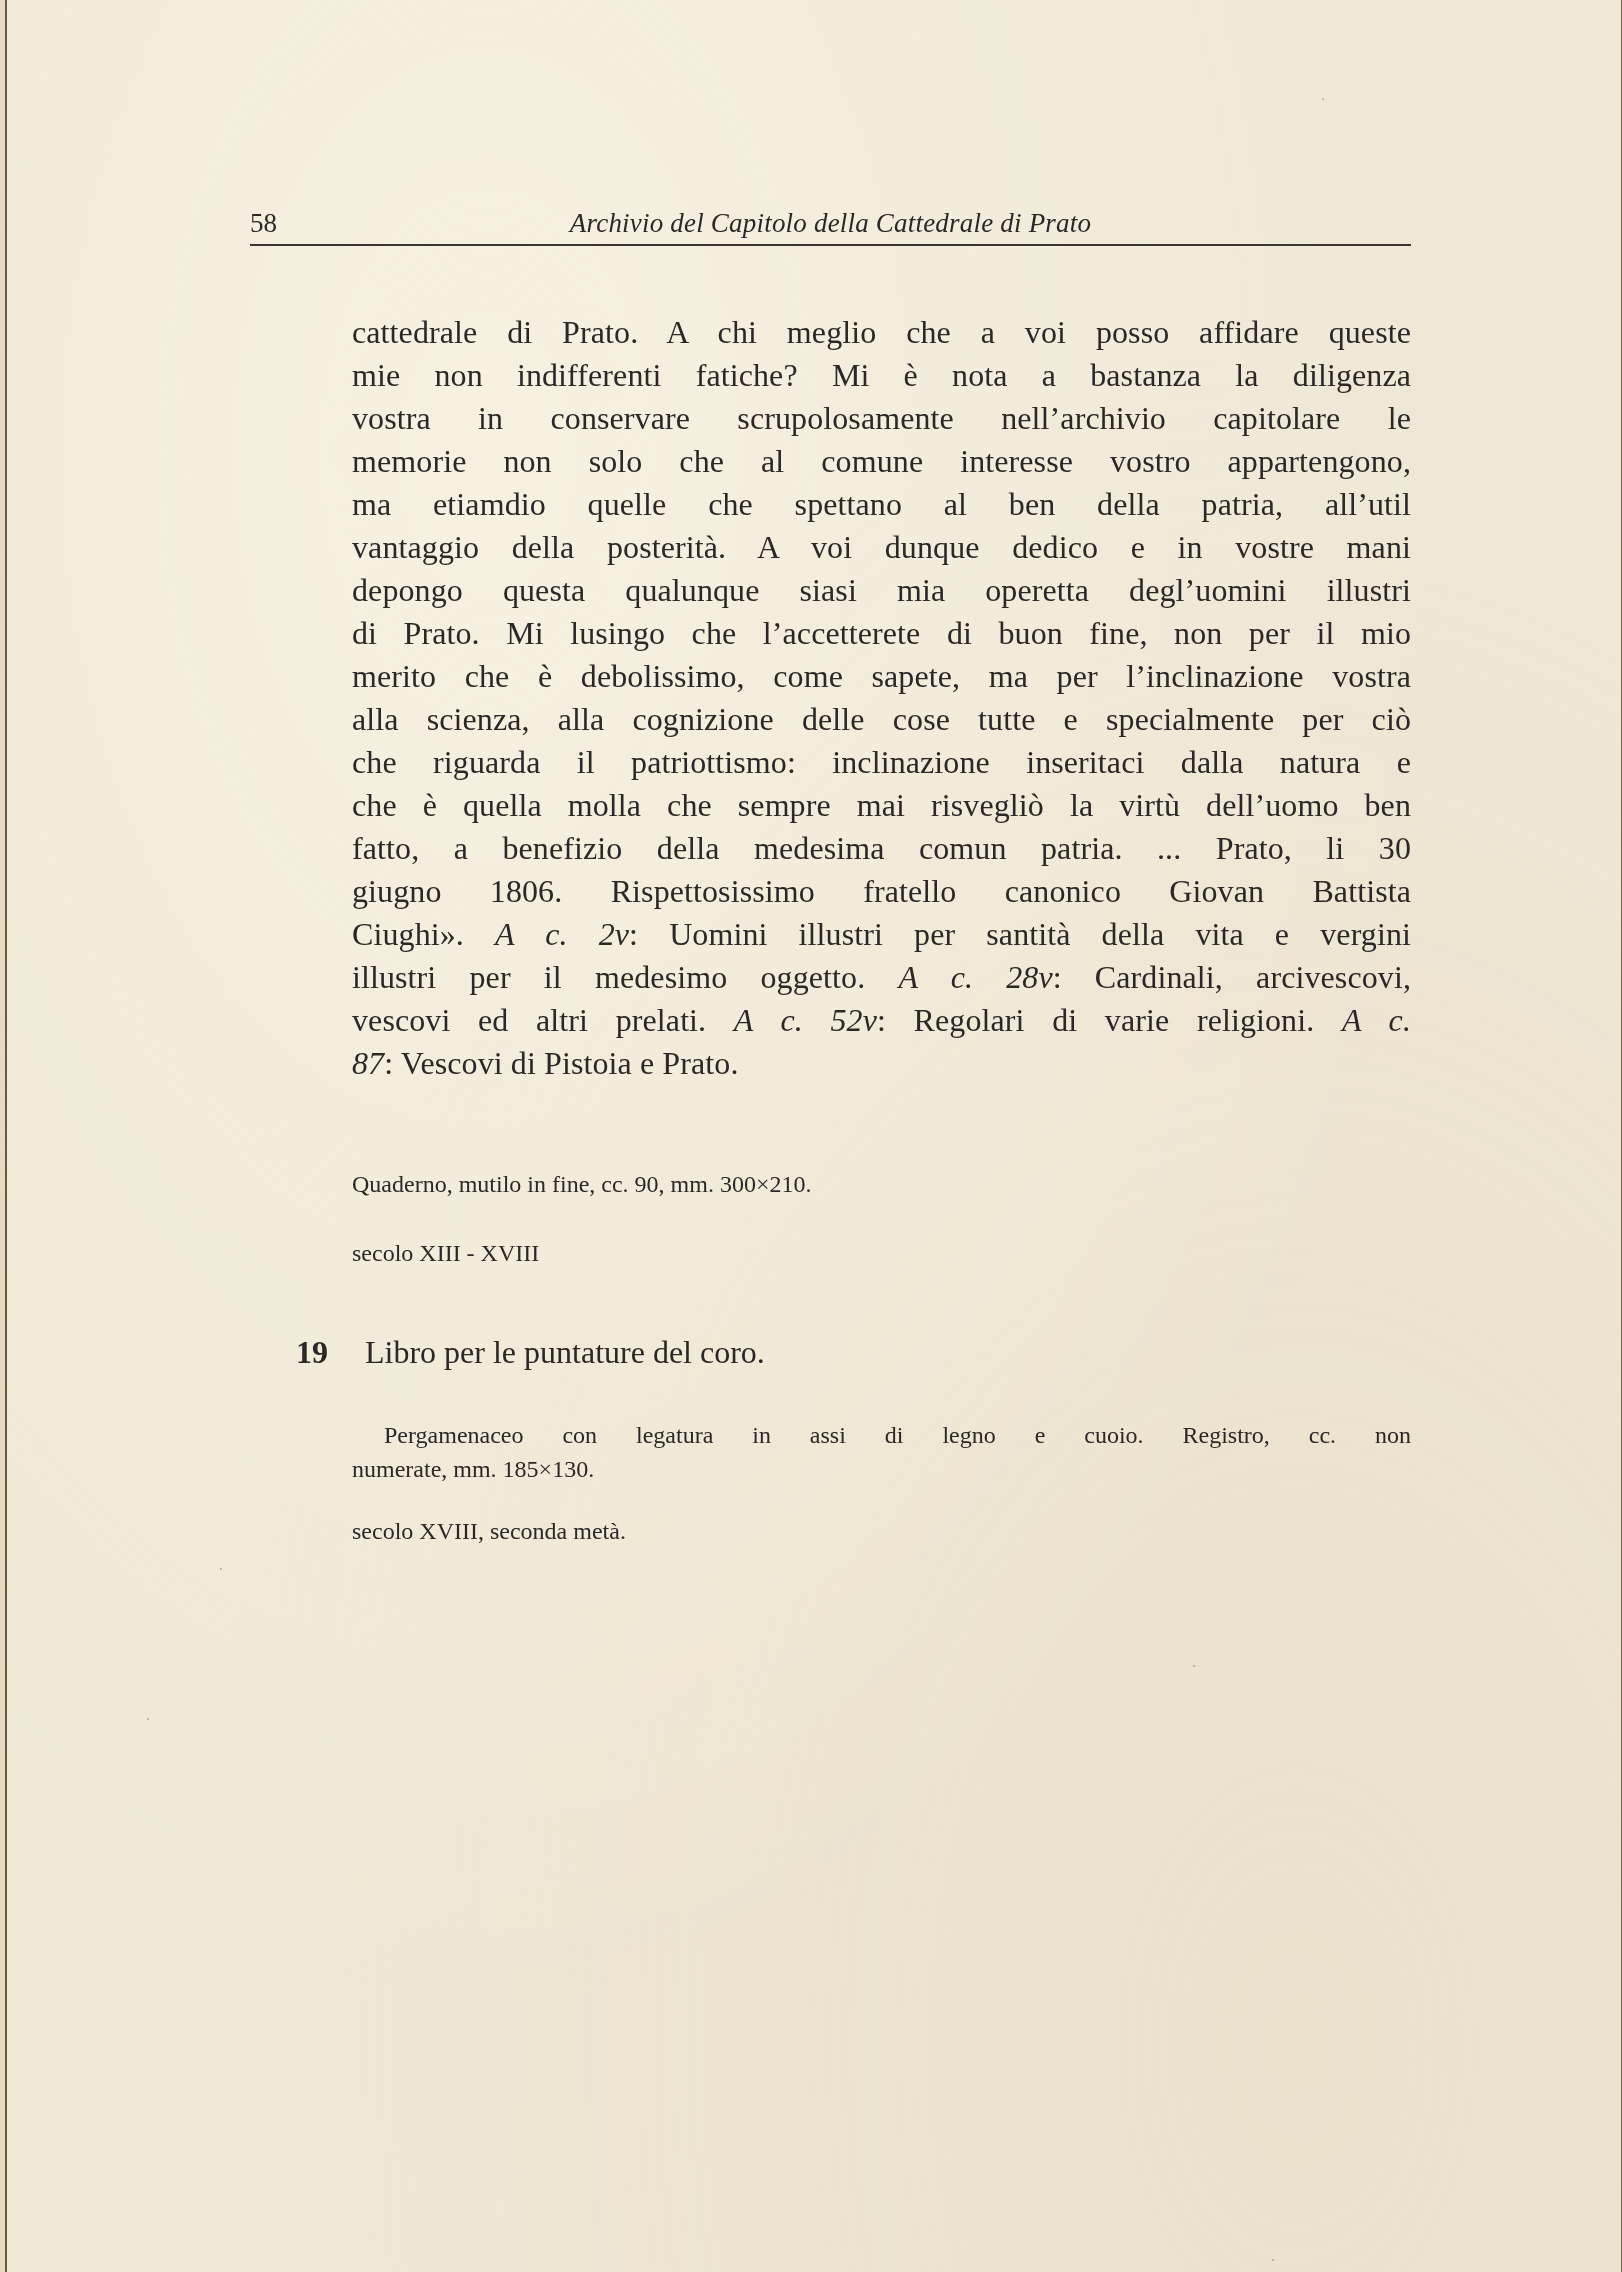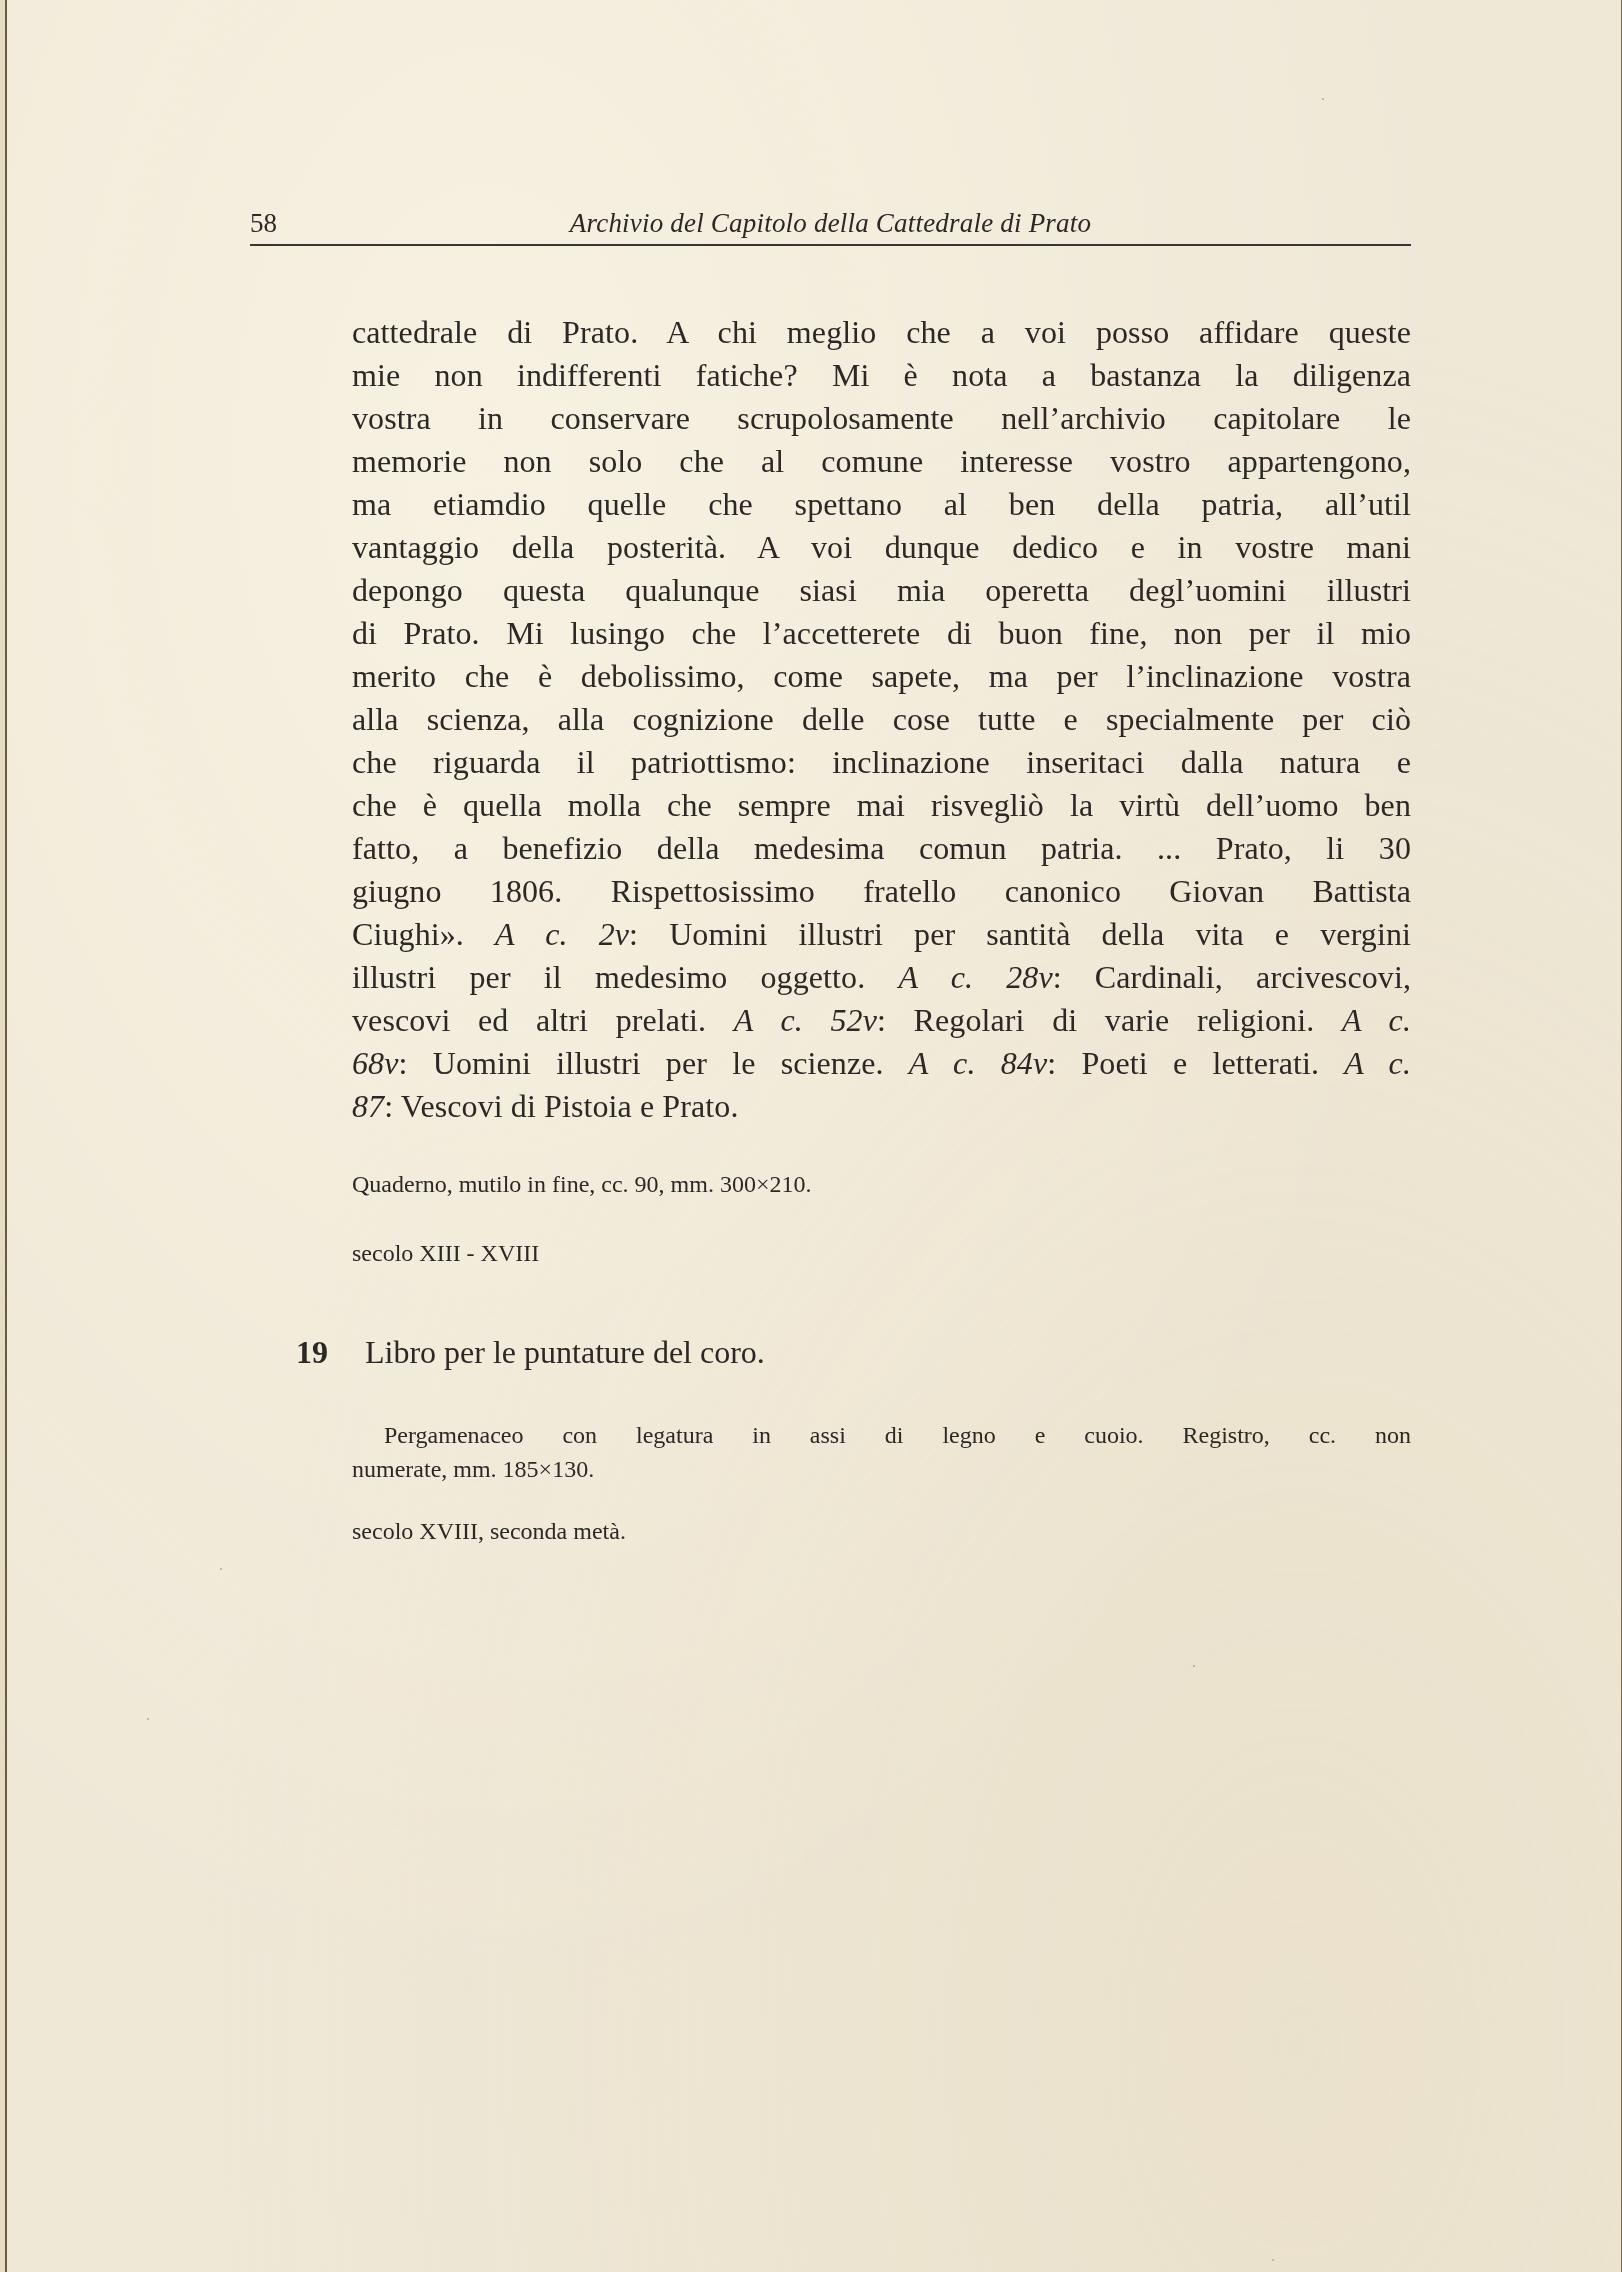--- a/index.html
+++ b/index.html
@@ -63,21 +63,20 @@
     <span class="line"><span>di Prato. Mi lusingo che l’accetterete di buon fine, non per il mio</span></span>
     <span class="line"><span>merito che è debolissimo, come sapete, ma per l’inclinazione vostra</span></span>
     <span class="line"><span>alla scienza, alla cognizione delle cose tutte e specialmente per ciò</span></span>
     <span class="line"><span>che riguarda il patriottismo: inclinazione inseritaci dalla natura e</span></span>
     <span class="line"><span>che è quella molla che sempre mai risvegliò la virtù dell’uomo ben</span></span>
     <span class="line"><span>fatto, a benefizio della medesima comun patria. ... Prato, li 30</span></span>
     <span class="line"><span>giugno 1806. Rispettosissimo fratello canonico Giovan Battista</span></span>
     <span class="line"><span>Ciughi». </span><span class="it">A c. 2v</span><span>: Uomini illustri per santità della vita e vergini</span></span>
     <span class="line"><span>illustri per il medesimo oggetto. </span><span class="it">A c. 28v</span><span>: Cardinali, arcivescovi,</span></span>
     <span class="line"><span>vescovi ed altri prelati. </span><span class="it">A c. 52v</span><span>: Regolari di varie religioni. </span><span class="it">A c.</span></span>
-    <span class="line"><span class="it">68v</span><span>: Uomini illustri per le scienze. </span><span class="it">A c. 84v</span><span>: Poeti e letterati. </span><span class="it">A c.</span></span>
     <span class="line last"><span class="it">87</span><span>: Vescovi di Pistoia e Prato.</span></span>
   </div>
 
 <p class="body-col desc desc1">Quaderno, mutilo in fine, cc. 90, mm. 300×210.</p>
 <p class="body-col desc date1">secolo XIII - XVIII</p>
 
 <div class="entry">
   <span class="entry-num">19</span>
   <span class="entry-title">Libro per le puntature del coro.</span>
 </div>

